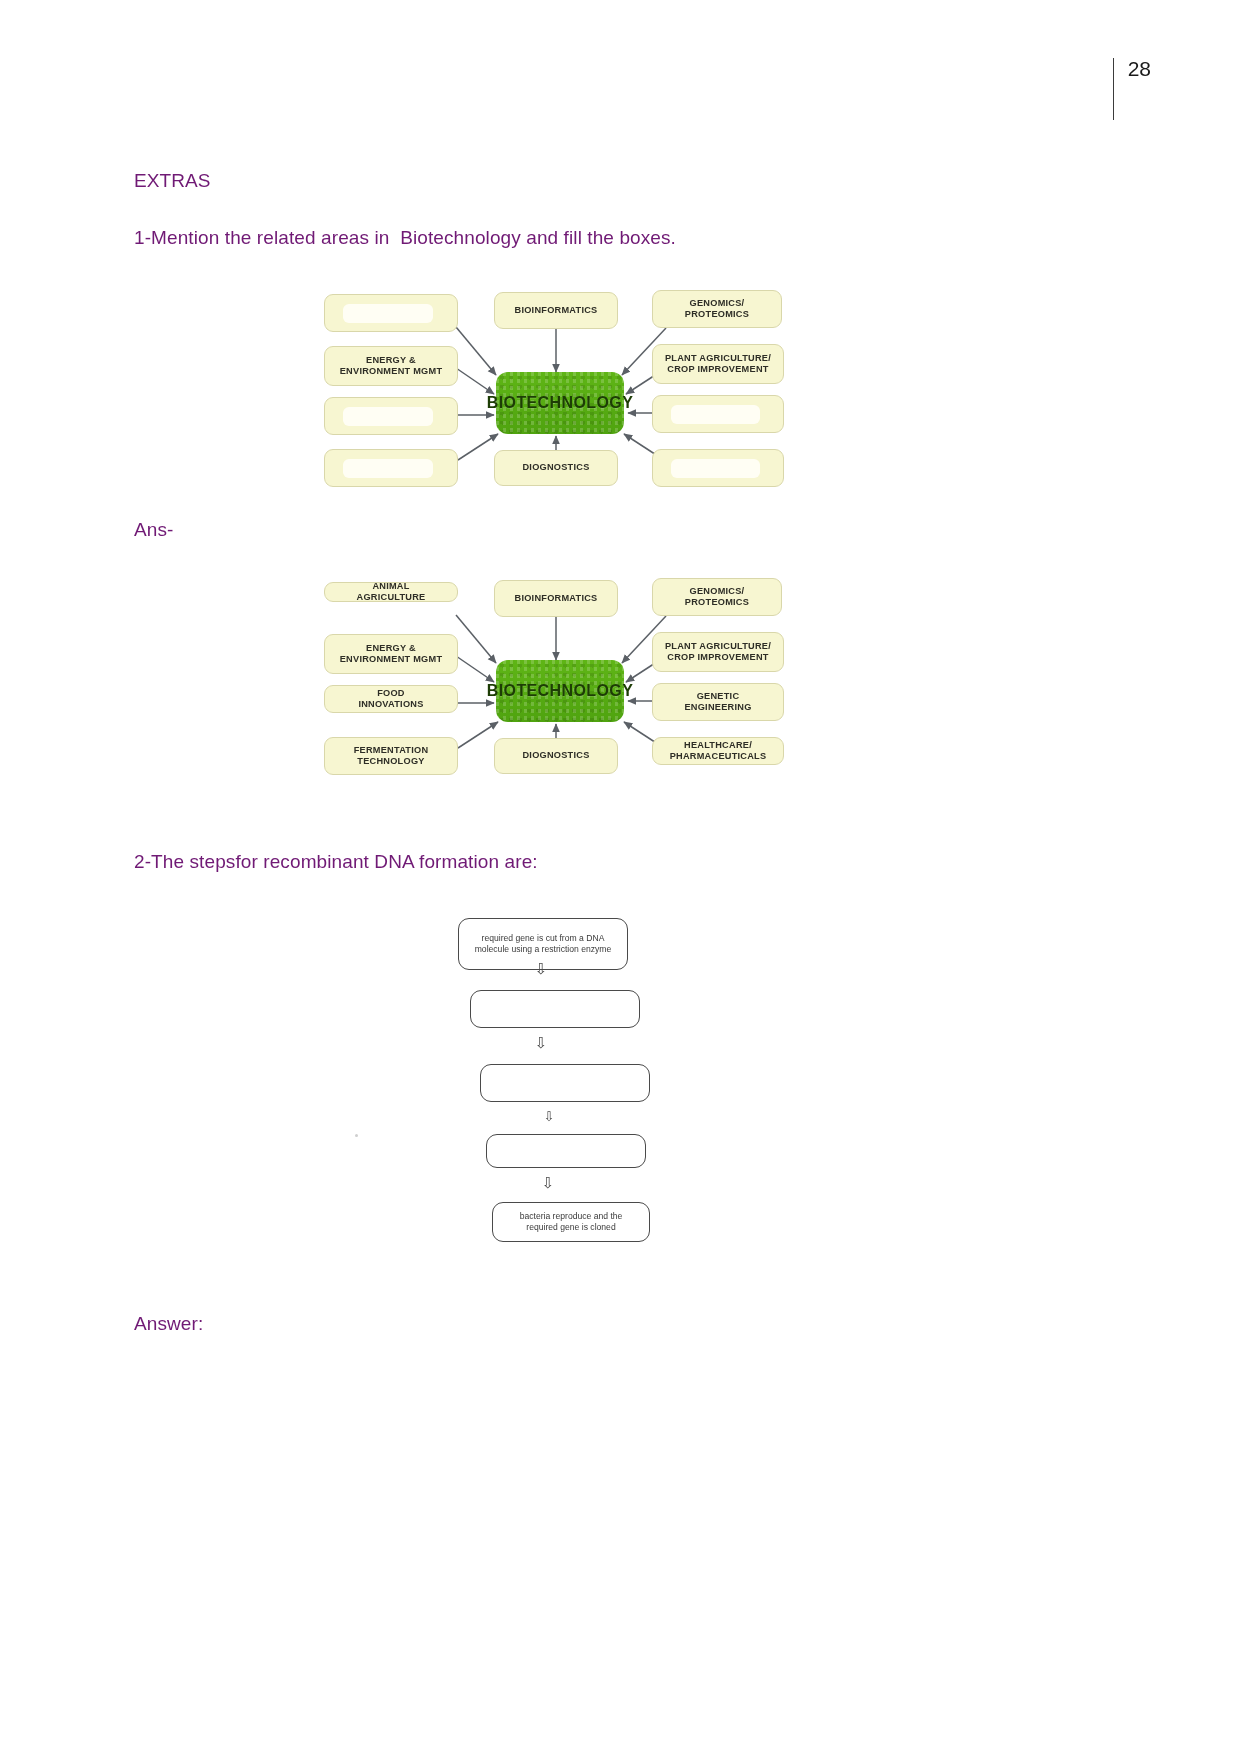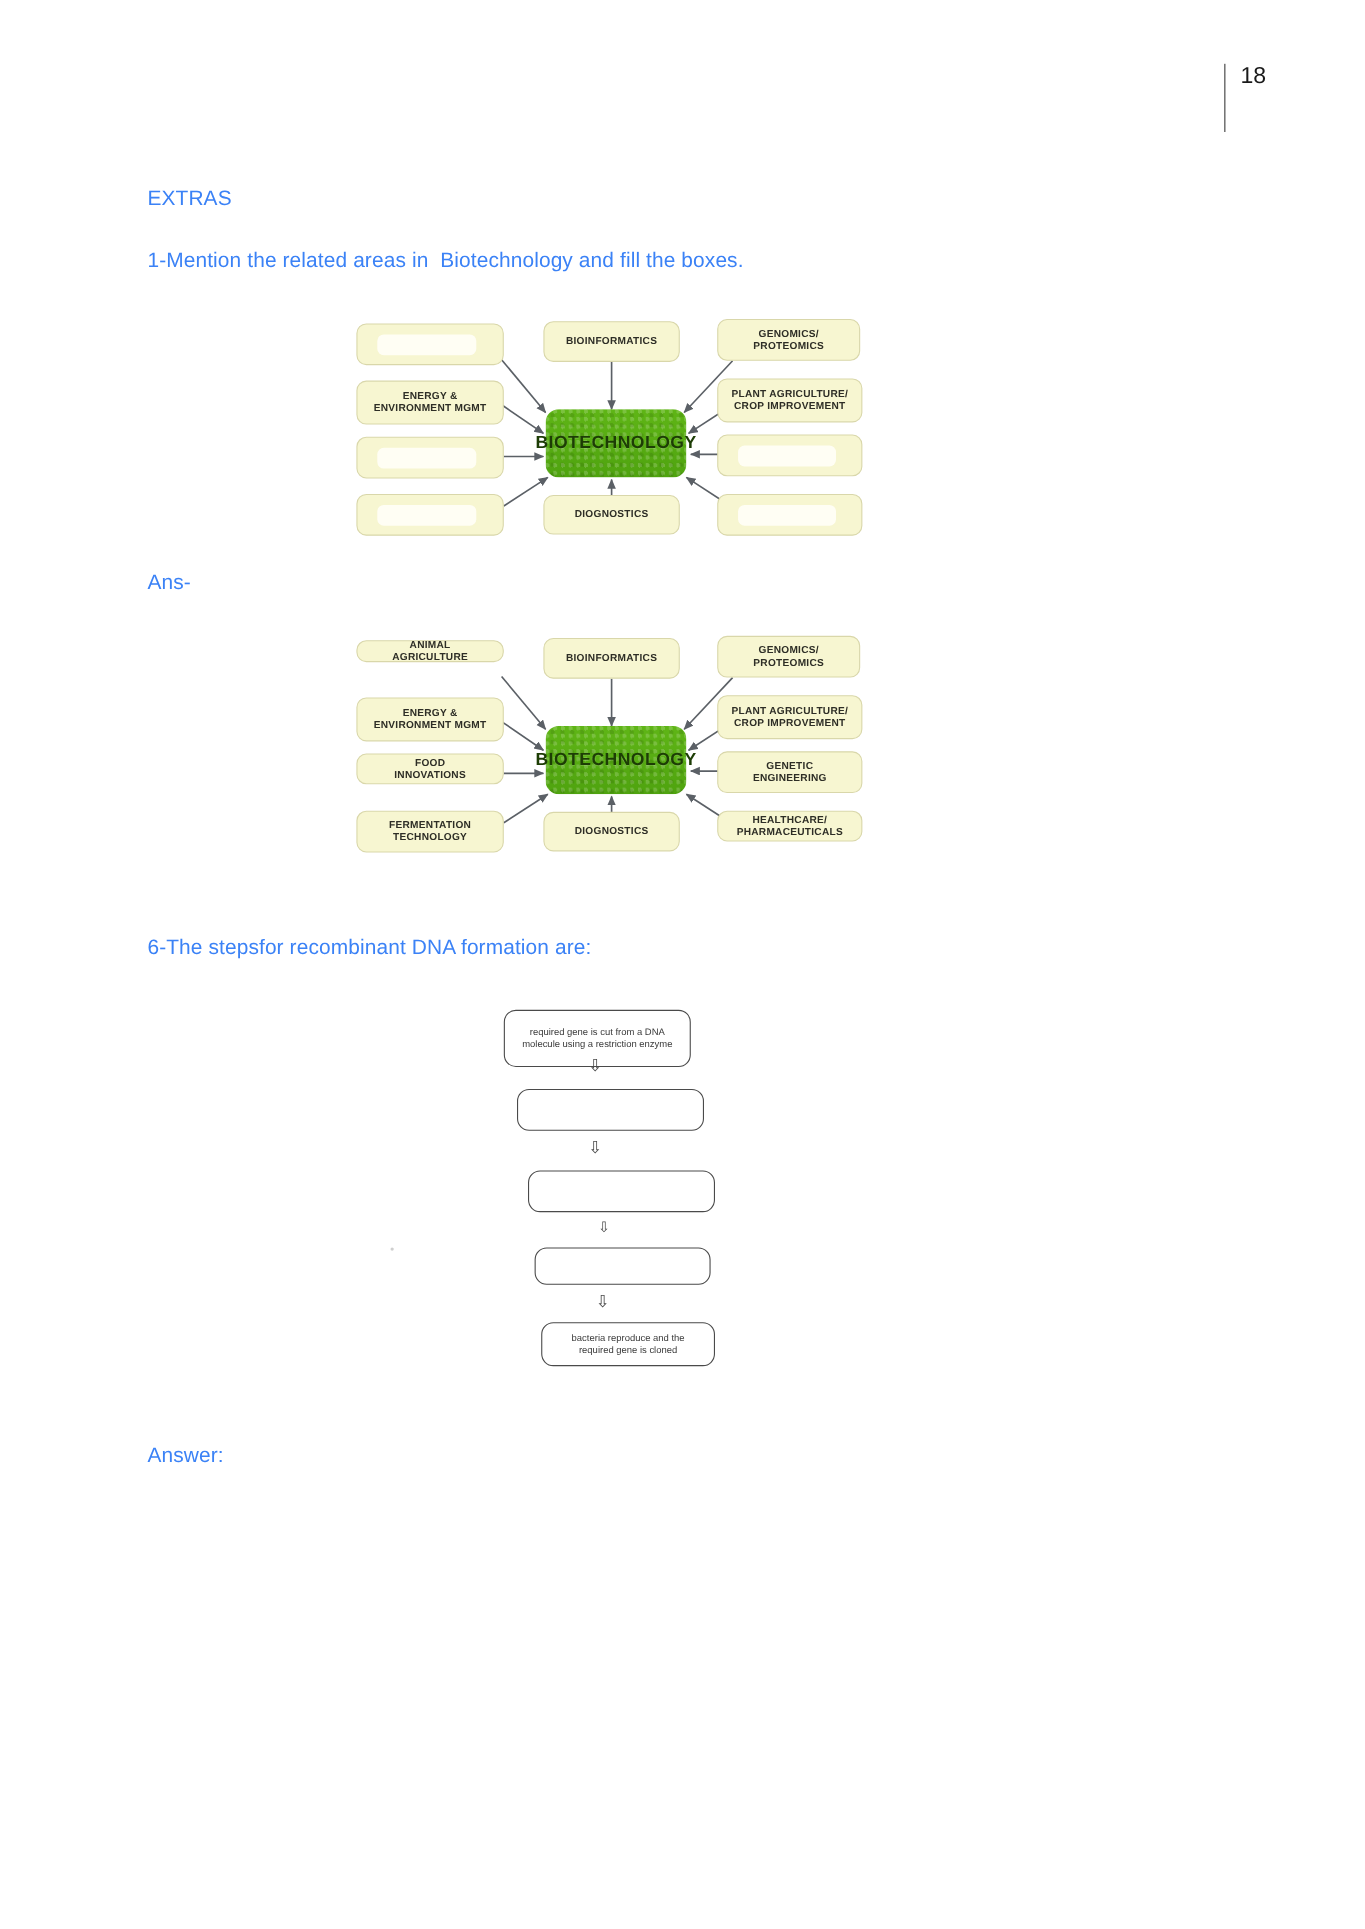--- a/index.html
+++ b/index.html
@@ -36,21 +36,21 @@
     color: #1a1a1a;
     font-family: "Liberation Sans", sans-serif;
   }
 
   
   .doc-text {
     position: absolute;
     left: 134px;
     font-size: 19px;
     line-height: 1.35;
-    color: #3b82f6;
+    color: #701a75;
     letter-spacing: 0.1px;
     white-space: pre;
   }
   #extras-heading { top: 168px; }
   #question-1     { top: 225px; }
   #ans-label      { top: 517px; }
   #question-2     { top: 849px; }
   #answer-label   { top: 1311px; }
 
   
@@ -156,27 +156,27 @@
     position: absolute;
     background: #cfcfcf;
     border-radius: 50%;
   }
 </style>
 </head>
 <body>
 
 <div class="page-number-wrap">
   <div class="page-rule"></div>
-  <div class="page-number">18</div>
+  <div class="page-number">28</div>
 </div>
 
 <div id="extras-heading" class="doc-text">EXTRAS</div>
 <div id="question-1" class="doc-text">1-Mention the related areas in  Biotechnology and fill the boxes.</div>
 <div id="ans-label" class="doc-text">Ans-</div>
-<div id="question-2" class="doc-text">6-The stepsfor recombinant DNA formation are:</div>
+<div id="question-2" class="doc-text">2-The stepsfor recombinant DNA formation are:</div>
 <div id="answer-label" class="doc-text">Answer:</div>
 
 <div id="concept-map-blank" class="concept-map">
   <svg class="cm-svg" viewBox="0 0 470 228">
     <defs>
       <marker id="ah1" markerWidth="7" markerHeight="7" refX="5.5" refY="2.6" orient="auto">
         <path d="M0,0 L6,2.6 L0,5.2 z" fill="#5b6066"></path>
       </marker>
     </defs>
     <g stroke="#5b6066" stroke-width="1.5" fill="none" marker-end="url(#ah1)">

